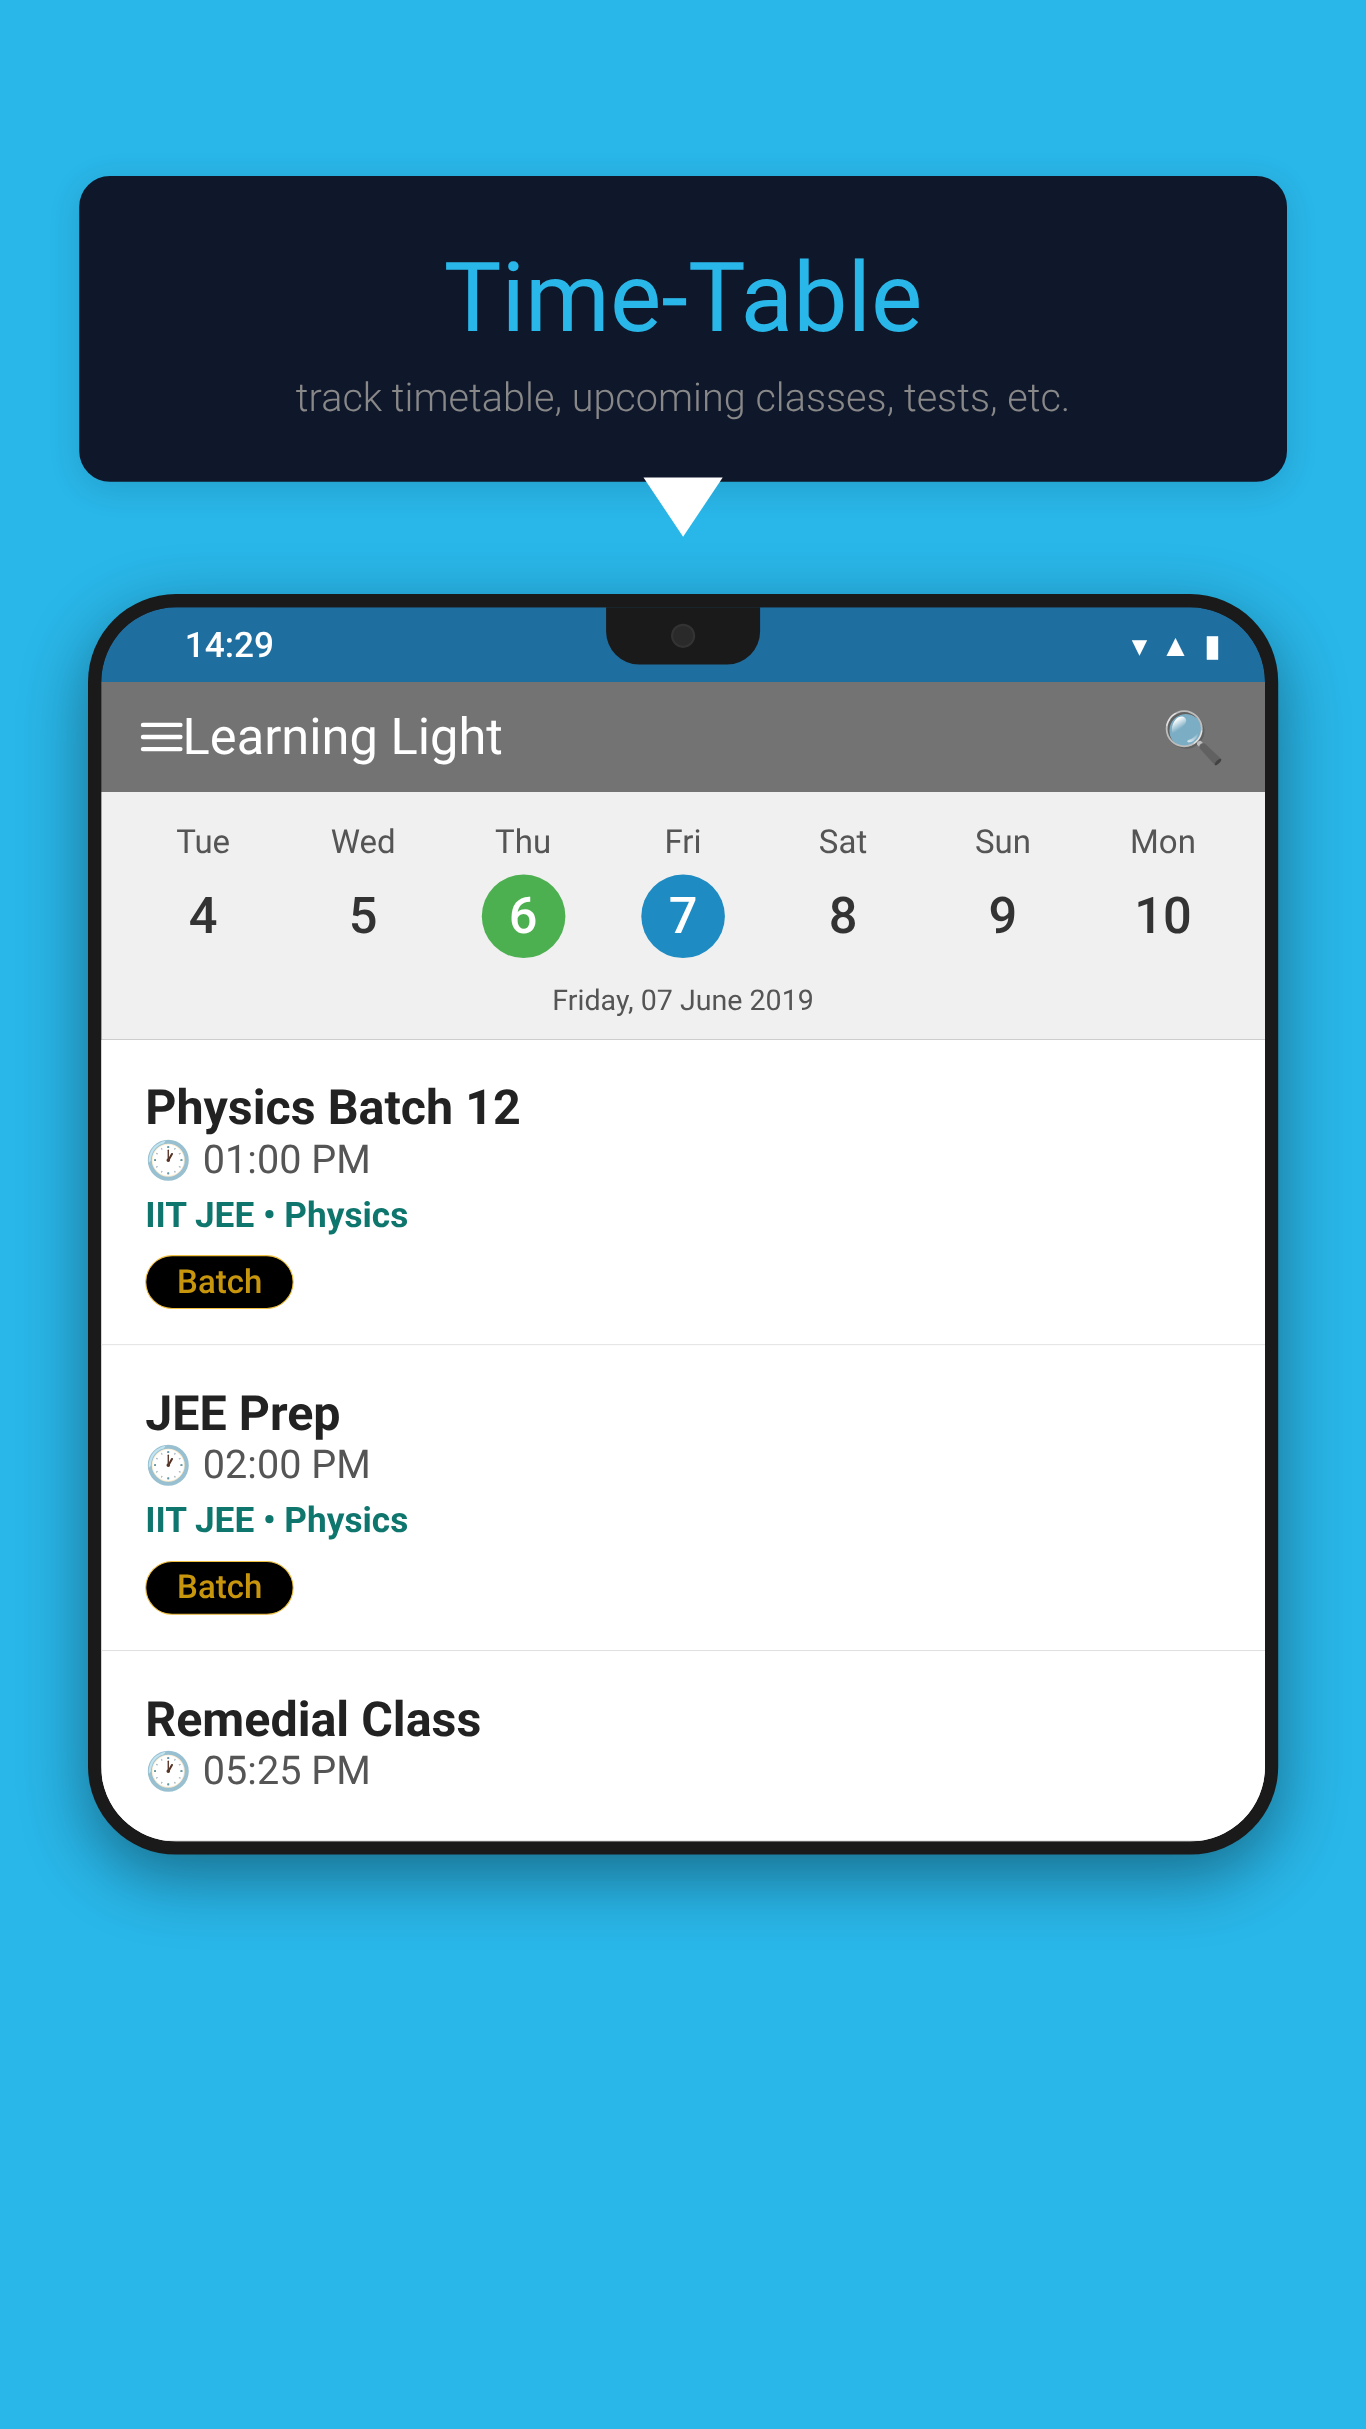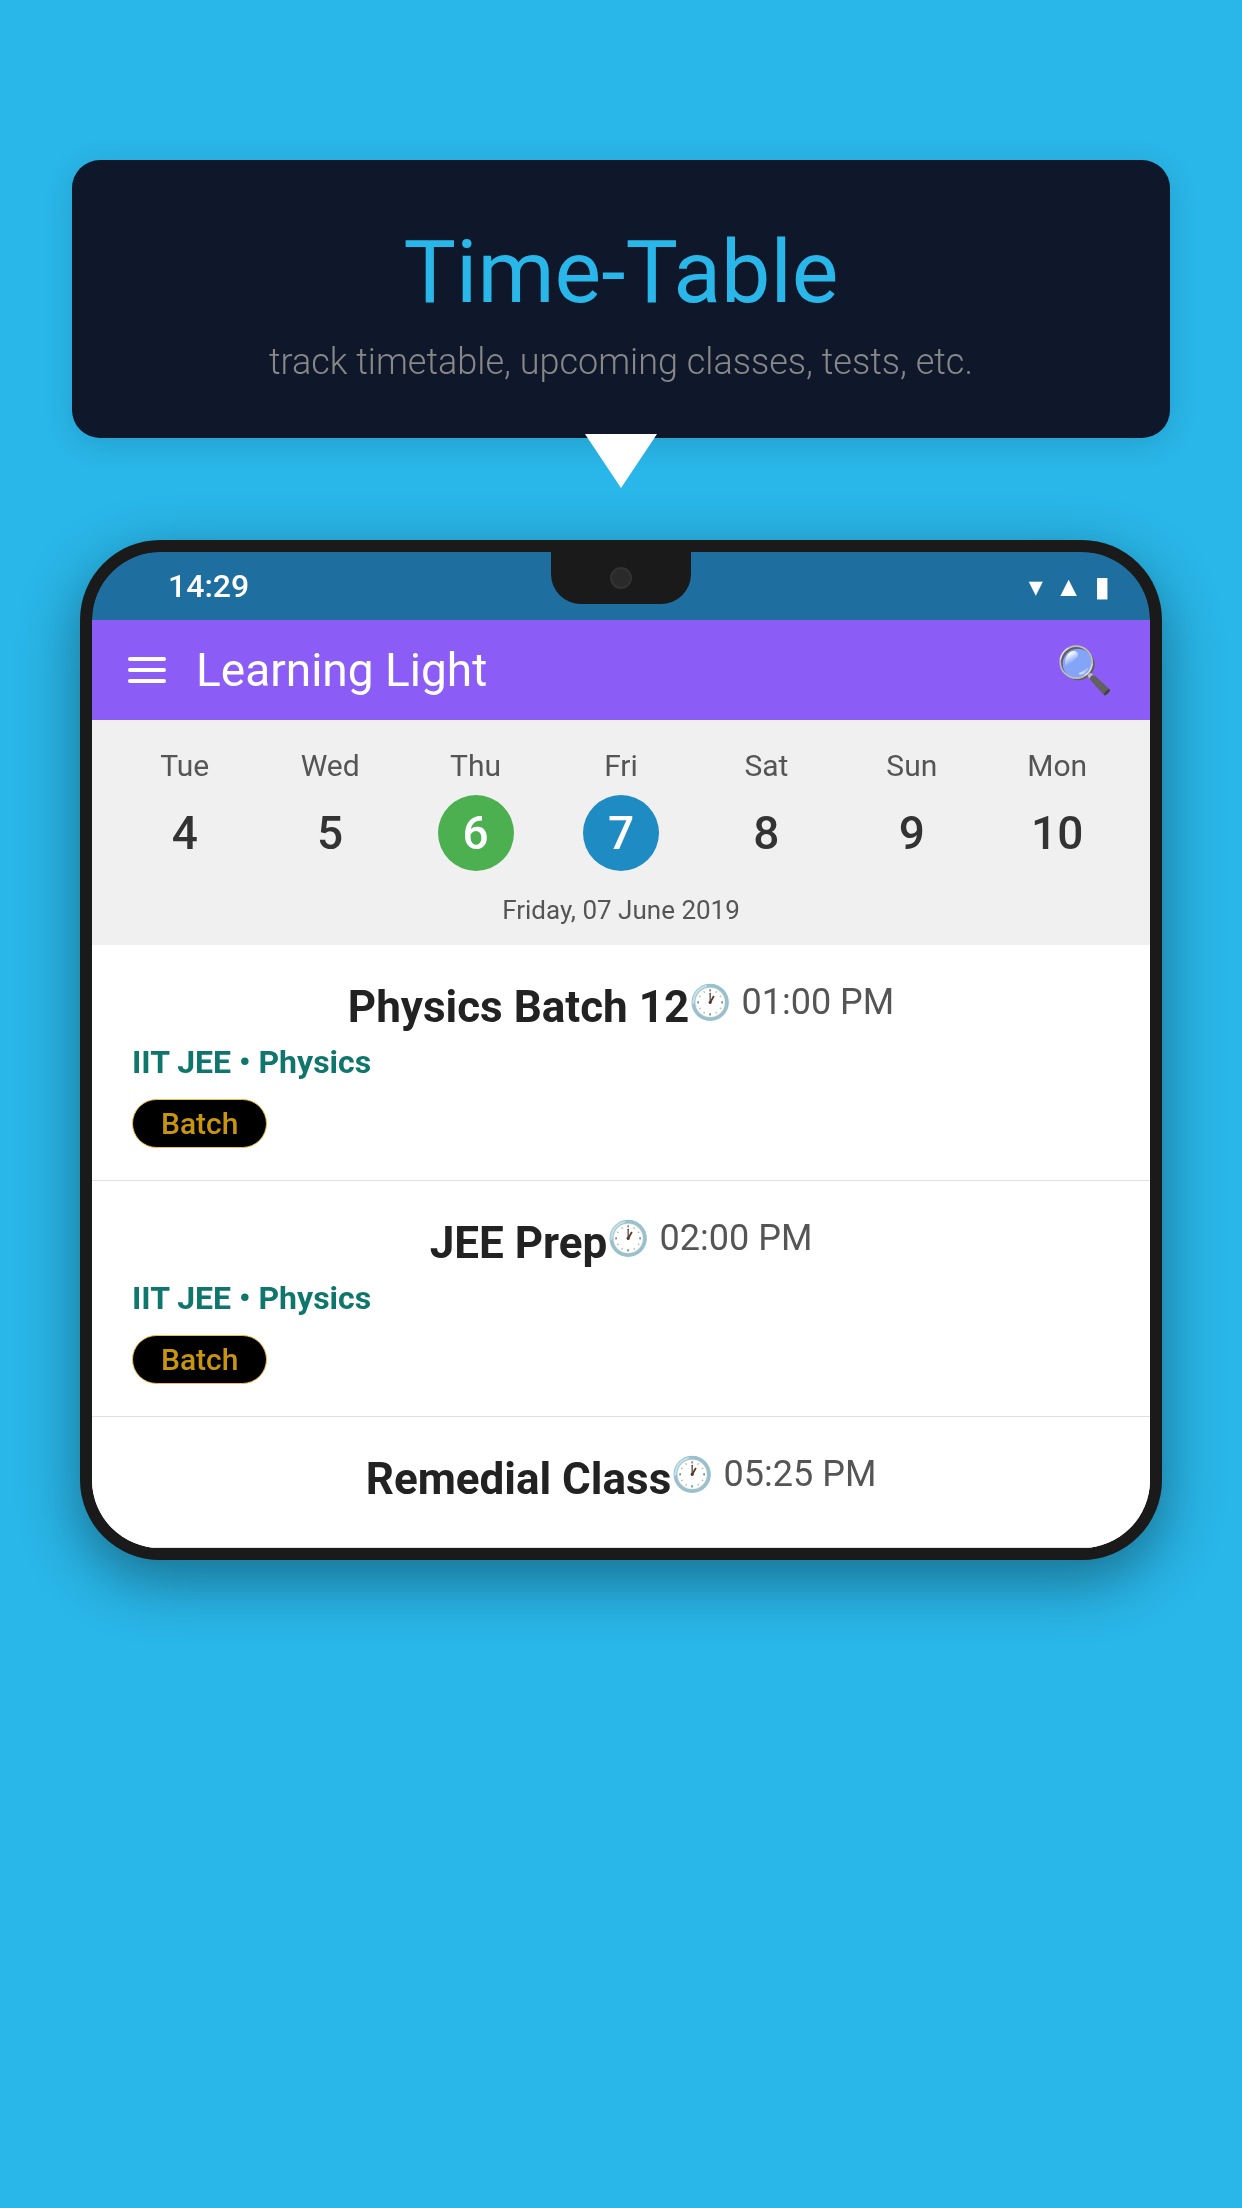--- a/index.html
+++ b/index.html
@@ -124,26 +124,25 @@
       gap: 12px;
     }
 
     .status-icon {
       color: white;
       font-size: 28px;
     }
 
     
     .app-bar {
-      background: #8b5cf6;
+      background: #737373;
       height: 100px;
       display: flex;
       align-items: center;
       padding: 0 36px;
-      gap: 30px;
     }
 
     .hamburger-icon {
       display: flex;
       flex-direction: column;
       gap: 7px;
       cursor: pointer;
     }
 
     .hamburger-line {
@@ -229,23 +228,24 @@
 
     
     .class-item {
       background: white;
       padding: 36px 40px 32px;
       border-bottom: 1px solid #e0e0e0;
     }
 
     .class-header {
       display: flex;
-      justify-content: center;
+      justify-content: flex-end;
       align-items: flex-start;
       margin-bottom: 10px;
+      flex-direction: column;
     }
 
     .class-name {
       font-size: 44px;
       font-weight: 700;
       color: #222;
     }
 
     .class-time {
       display: flex;

